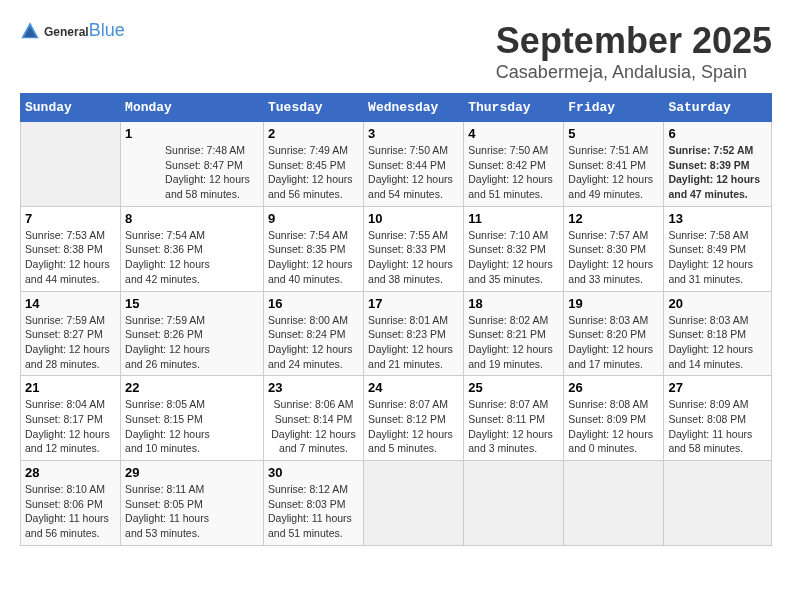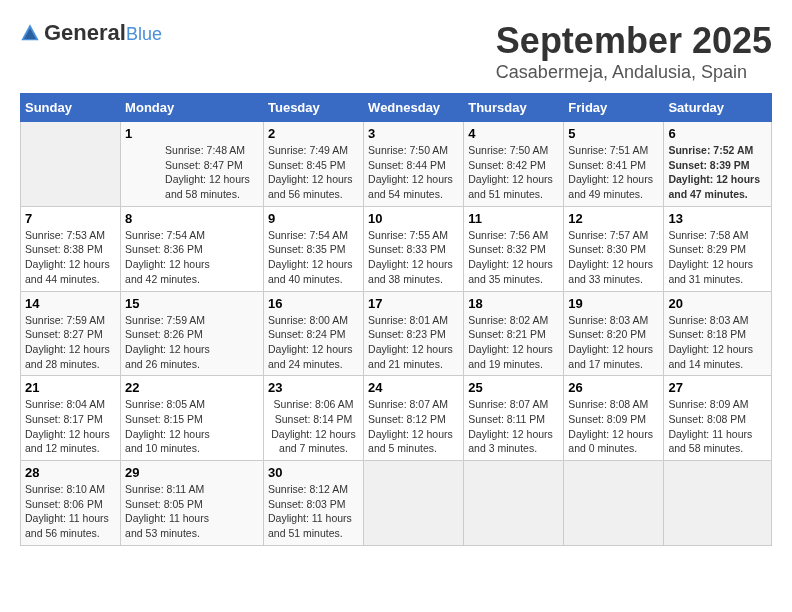--- a/index.html
+++ b/index.html
@@ -15,21 +15,21 @@
       justify-content: space-between;
       align-items: flex-start;
       margin-bottom: 10px;
     }
     .logo {
       display: flex;
       align-items: center;
       gap: 4px;
     }
     .logo-text-general {
-      font-size: 22px;
+      font-size: 12px;
       font-weight: bold;
       color: #333;
     }
     .logo-text-blue {
       font-size: 18px;
       font-weight: normal;
       color: #4a90d9;
     }
     .logo-icon {
       width: 20px;
@@ -53,20 +53,21 @@
       font-size: 11px;
     }
     thead tr th {
       background-color: #3a6bc4;
       color: #fff;
       padding: 6px 4px;
       text-align: left;
       font-size: 13px;
       font-weight: bold;
       border: 1px solid #3a6bc4;
+      font-family: Liberation Mono, monospace;
     }
     tbody tr td {
       border: 1px solid #ccc;
       vertical-align: top;
       padding: 4px;
       height: 80px;
       background: #fff;
     }
     tbody tr:nth-child(odd) td {
       background: #f9f9f9;
@@ -186,36 +187,36 @@
         </td>
         <td>
           <div class="day-number">10</div>
           <div class="day-info" style="white-space: pre-line;">Sunrise: 7:55 AM
 Sunset: 8:33 PM
 Daylight: 12 hours
 and 38 minutes.</div>
         </td>
         <td>
           <div class="day-number">11</div>
-          <div class="day-info" style="white-space: pre-line;">Sunrise: 7:56 AM
+          <div class="day-info" style="white-space: pre-line;">Sunrise: 7:10 AM
 Sunset: 8:32 PM
 Daylight: 12 hours
 and 35 minutes.</div>
         </td>
         <td>
           <div class="day-number">12</div>
           <div class="day-info" style="white-space: pre-line;">Sunrise: 7:57 AM
 Sunset: 8:30 PM
 Daylight: 12 hours
 and 33 minutes.</div>
         </td>
         <td>
           <div class="day-number">13</div>
           <div class="day-info" style="white-space: pre-line;">Sunrise: 7:58 AM
-Sunset: 8:29 PM
+Sunset: 8:49 PM
 Daylight: 12 hours
 and 31 minutes.</div>
         </td>
       </tr>
       <tr>
         <td>
           <div class="day-number">14</div>
           <div class="day-info" style="white-space: pre-line;">Sunrise: 7:59 AM
 Sunset: 8:27 PM
 Daylight: 12 hours

